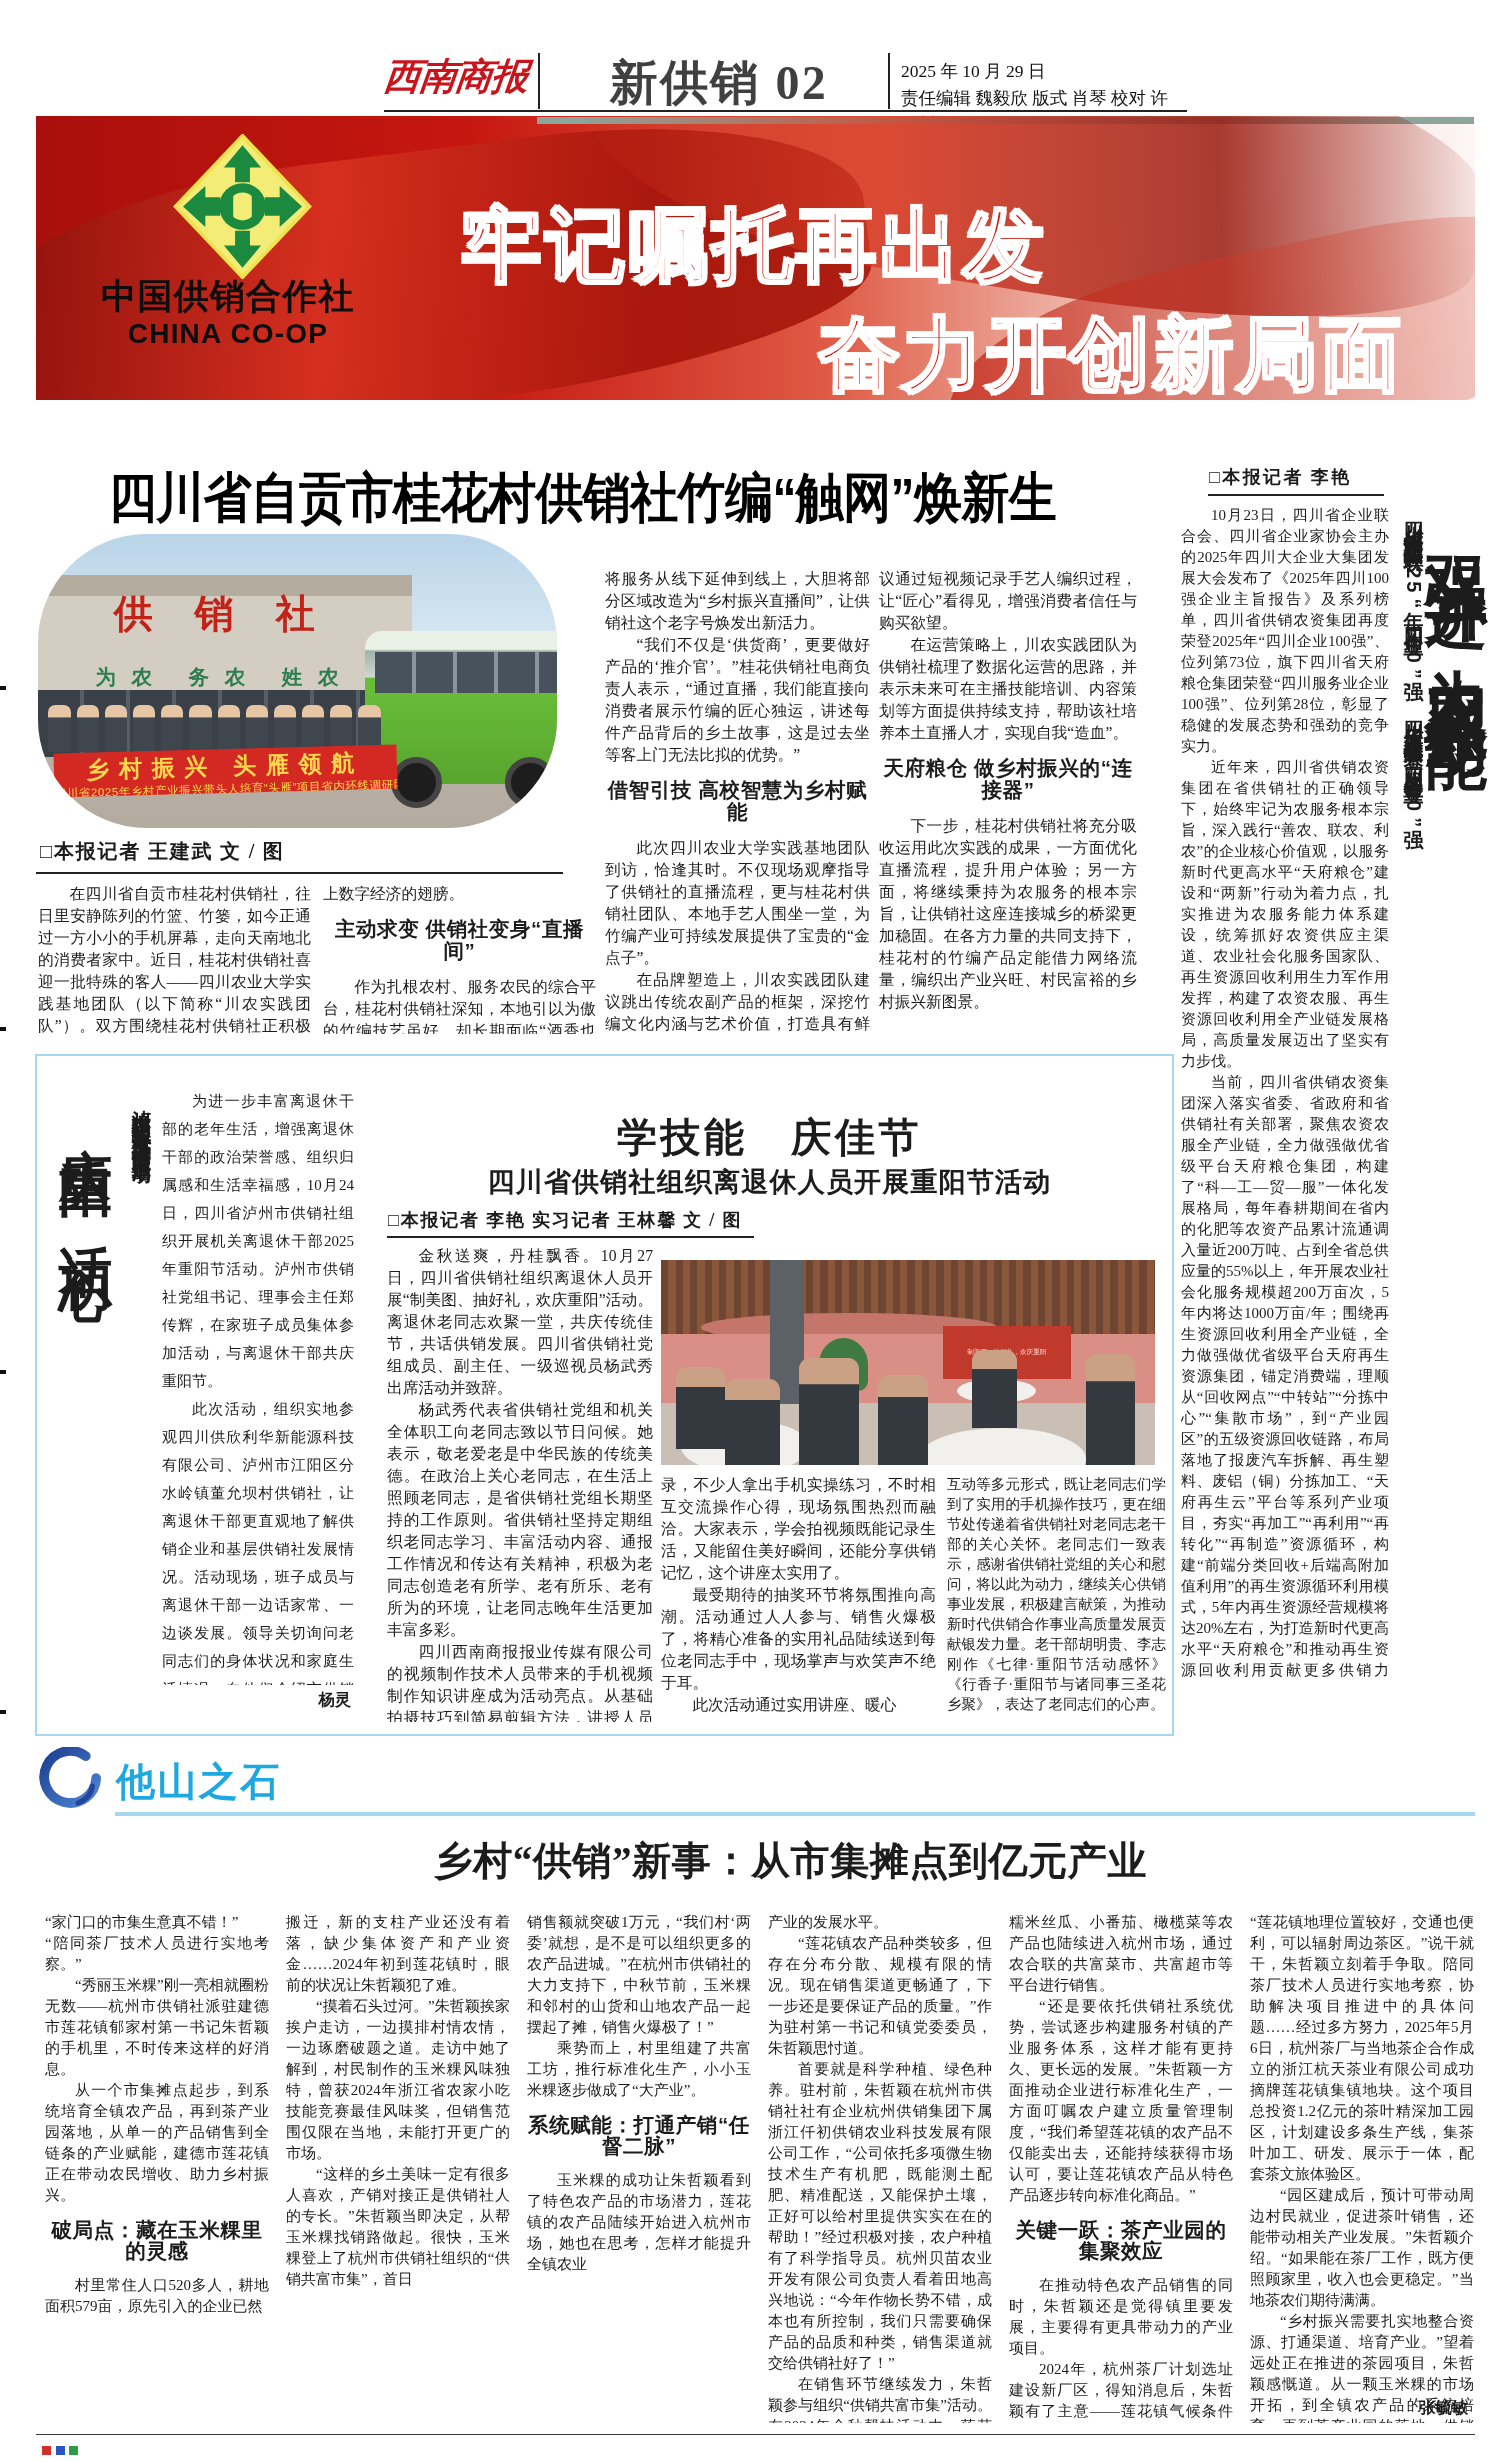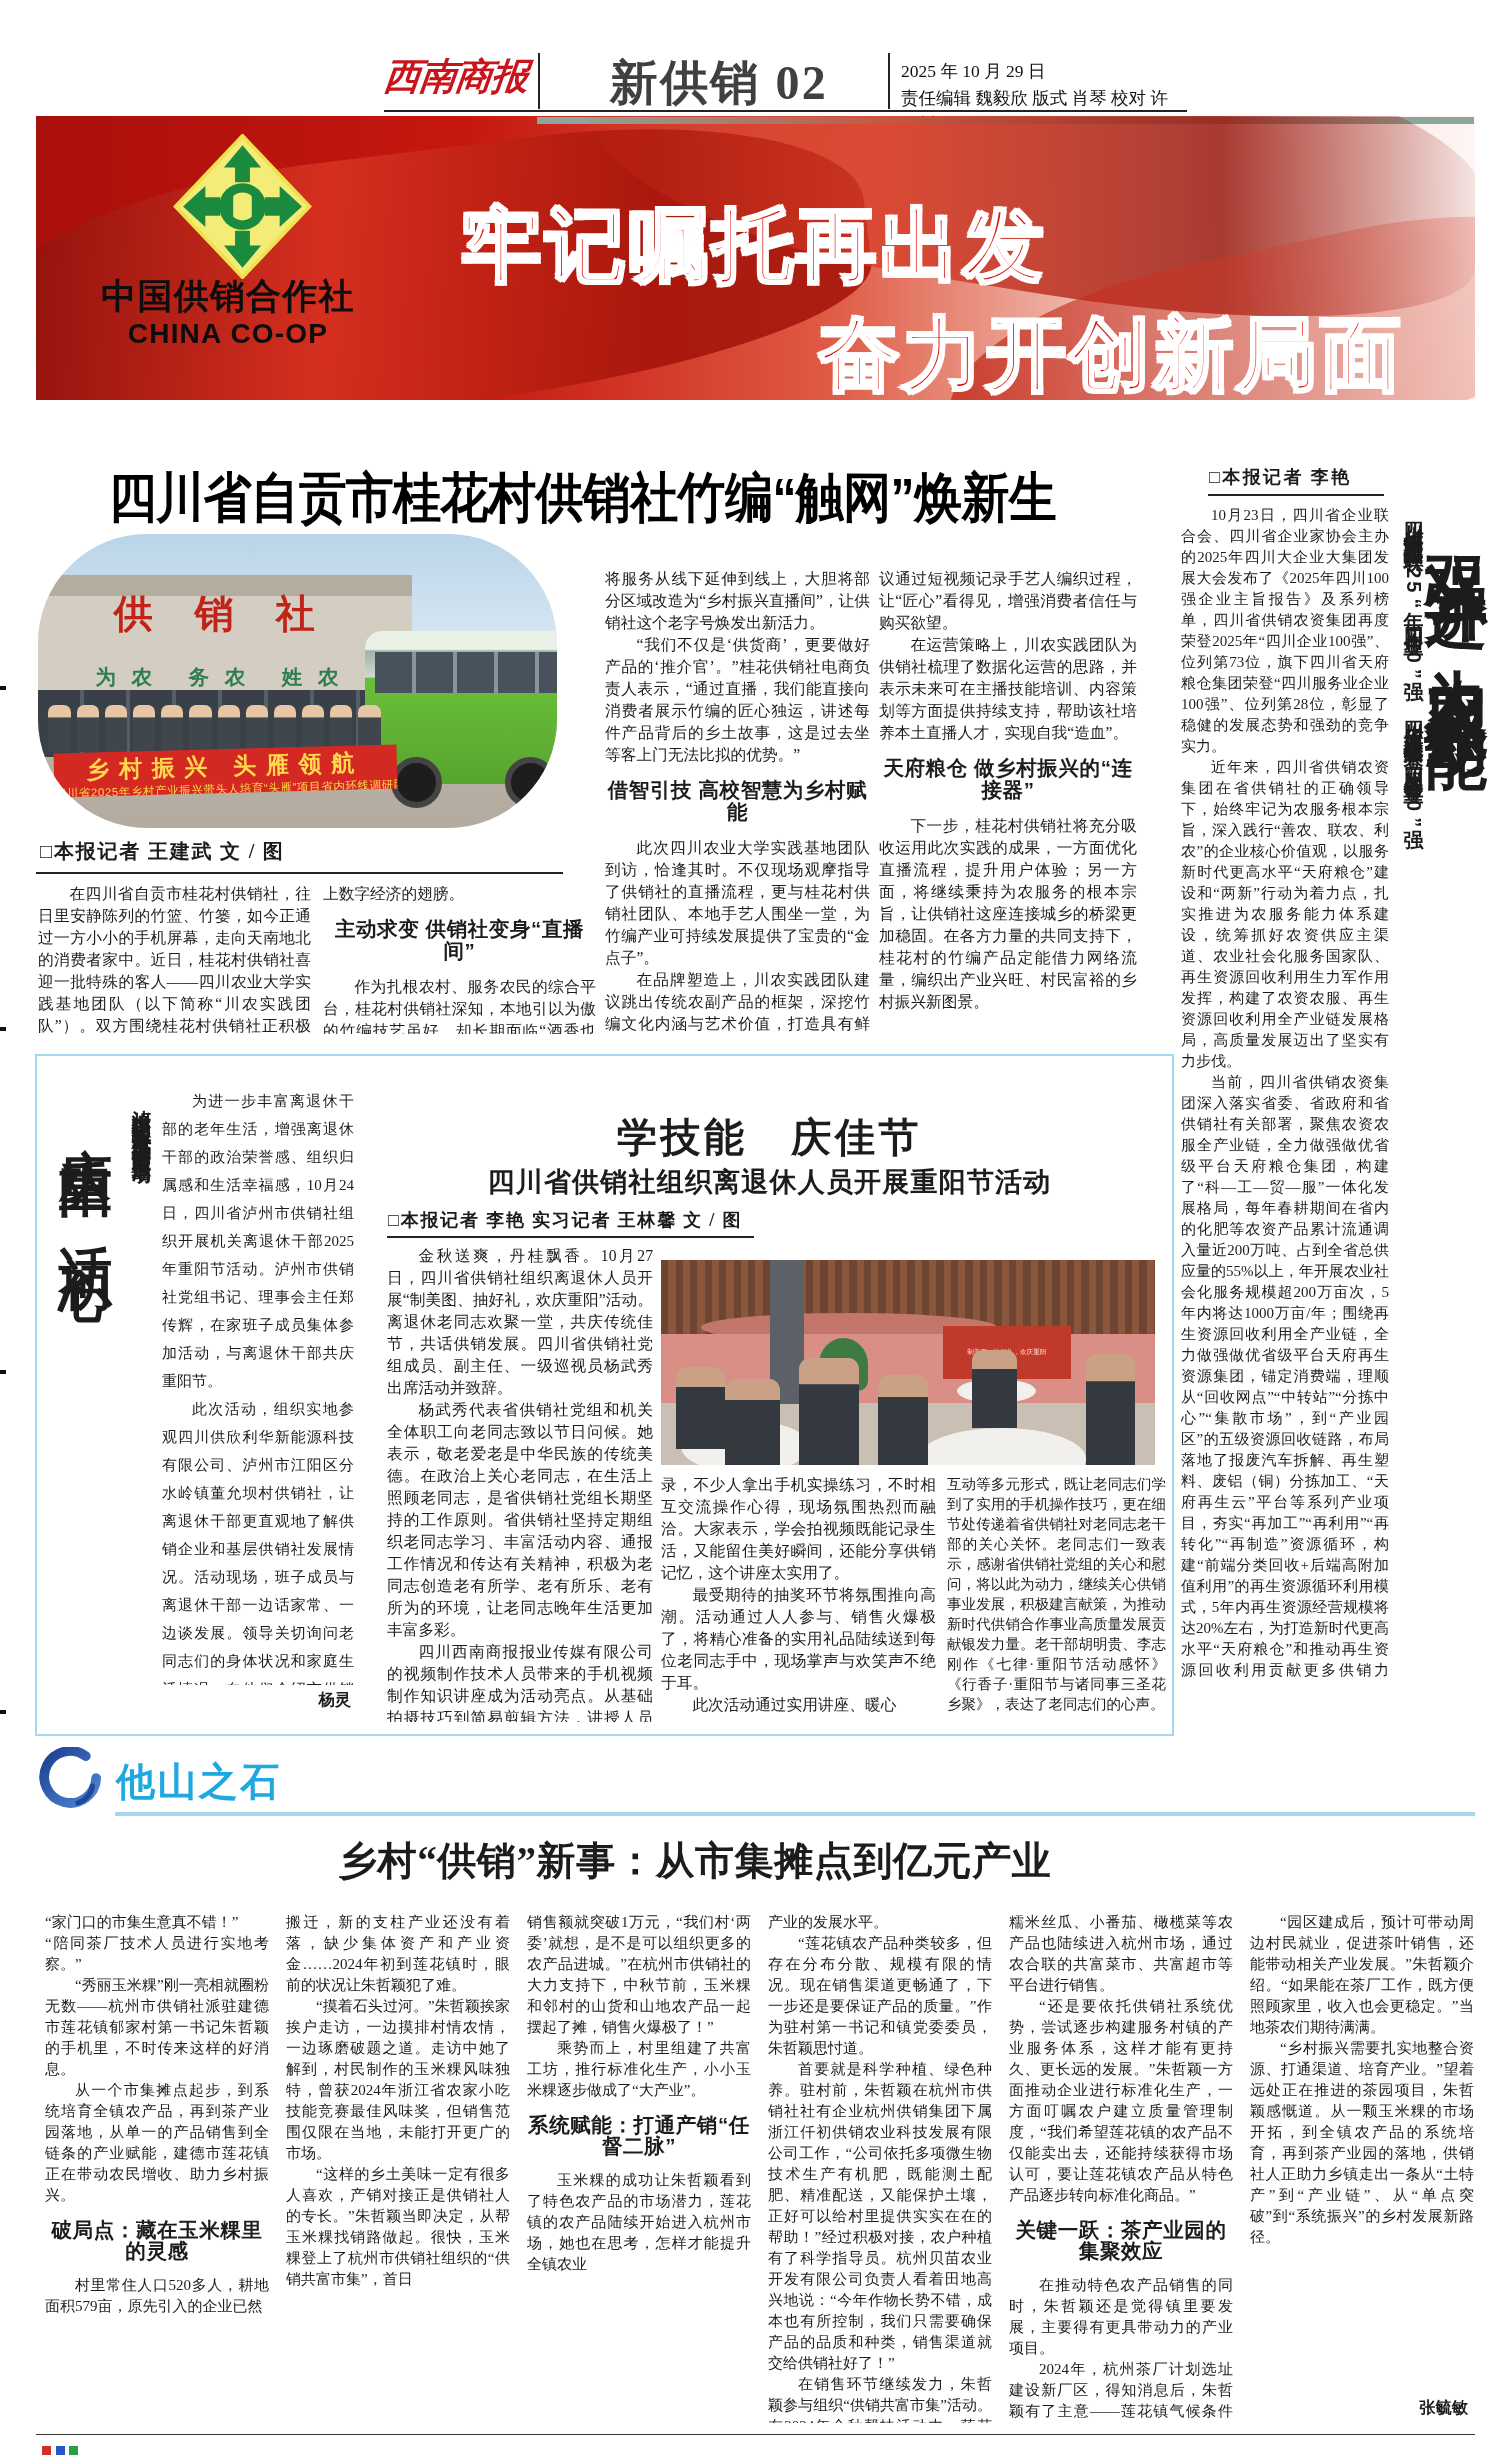--- a/index.html
+++ b/index.html
@@ -120,21 +120,21 @@
   .p2-table{position:absolute;border-radius:50%;background:#f2f0ec;}
   .p2-person{position:absolute;border-radius:11px 11px 0 0;
     background:linear-gradient(to bottom,#caa184 0 24%,#34383f 25% 100%);}
   #xj-colB{left:661px;top:1474px;width:275px;height:254px;}
   #xj-colC{left:947px;top:1474px;width:219px;height:254px;font-size:14.5px;line-height:20px;}
   
   #ts-logo{left:39px;top:1747px;width:65px;height:65px;}
   #ts-label{left:116px;top:1755px;width:242px;font-family:var(--serif);font-weight:900;
     font-size:39px;color:var(--cyan);letter-spacing:2.4px;}
   #ts-rule{left:115px;top:1812px;width:1360px;height:3.6px;background:var(--ltblue);}
-  #xc-headline{left:338px;top:1834px;width:809px;text-align:left;font-family:var(--serif);
+  #xc-headline{left:338px;top:1834px;width:809px;text-align:right;font-family:var(--serif);
     font-weight:900;font-size:39px;letter-spacing:0.6px;}
   #xc-cols{left:45px;top:1912px;width:1429px;height:511px;display:flex;gap:17px;}
   #xc-cols .newscol{flex:1;height:511px;font-size:15px;line-height:21px;}
   #xc-sig{left:1353px;top:2397px;width:115px;font-family:var(--sans);font-weight:bold;
     font-size:16.3px;text-align:right;}
   #bottom-rule{left:36px;top:2434px;width:1439px;height:1.2px;background:#3a3a3a;}
   .edge-tick{left:0;width:6px;height:3.6px;background:#111;}
   .print-mark{bottom:7.2px;width:8.5px;height:8.5px;}
 </style>
 </head>
@@ -336,20 +336,21 @@
         <div class="para-p">在销售环节继续发力，朱哲颖参与组织“供销共富市集”活动。在2024年金秋帮扶活动中，莲花镇的榴莲蜜薯受到消费者欢迎。镇里的</div>
       </div>
     <div class="newscol">
         <div class="para-pc">糯米丝瓜、小番茄、橄榄菜等农产品也陆续进入杭州市场，通过农合联的共富菜市、共富超市等平台进行销售。</div>
         <div class="para-p">“还是要依托供销社系统优势，尝试逐步构建服务村镇的产业服务体系，这样才能有更持久、更长远的发展。”朱哲颖一方面推动企业进行标准化生产，一方面叮嘱农户建立质量管理制度，“我们希望莲花镇的农产品不仅能卖出去，还能持续获得市场认可，要让莲花镇农产品从特色产品逐步转向标准化商品。”</div>
         <div class="para-h">关键一跃：茶产业园的集聚效应</div>
         <div class="para-p">在推动特色农产品销售的同时，朱哲颖还是觉得镇里要发展，主要得有更具带动力的产业项目。</div>
         <div class="para-p">2024年，杭州茶厂计划选址建设新厂区，得知消息后，朱哲颖有了主意——莲花镇气候条件适宜茶叶种植。当地已有茶企从事茶叶生产，但产业规模有待提升。</div>
       </div>
     <div class="newscol">
+        <div class="para-pc">“莲花镇地理位置较好，交通也便利，可以辐射周边茶区。”说干就干，朱哲颖立刻着手争取。陪同茶厂技术人员进行实地考察，协助解决项目推进中的具体问题……经过多方努力，2025年5月6日，杭州茶厂与当地茶企合作成立的浙江杭天茶业有限公司成功摘牌莲花镇集镇地块。这个项目总投资1.2亿元的茶叶精深加工园区，计划建设多条生产线，集茶叶加工、研发、展示于一体，配套茶文旅体验区。</div>
         <div class="para-p">“园区建成后，预计可带动周边村民就业，促进茶叶销售，还能带动相关产业发展。”朱哲颖介绍。“如果能在茶厂工作，既方便照顾家里，收入也会更稳定。”当地茶农们期待满满。</div>
         <div class="para-p">“乡村振兴需要扎实地整合资源、打通渠道、培育产业。”望着远处正在推进的茶园项目，朱哲颖感慨道。从一颗玉米粿的市场开拓，到全镇农产品的系统培育，再到茶产业园的落地，供销社人正助力乡镇走出一条从“土特产”到“产业链”、从“单点突破”到“系统振兴”的乡村发展新路径。</div>
       </div>
   </div>
   <div class="abs" id="xc-sig">张毓敏</div>
 
   <div class="abs" id="bottom-rule"></div>
 
   <div class="abs edge-tick" style="top:686px;"></div>
   <div class="abs edge-tick" style="top:1027px;"></div>

